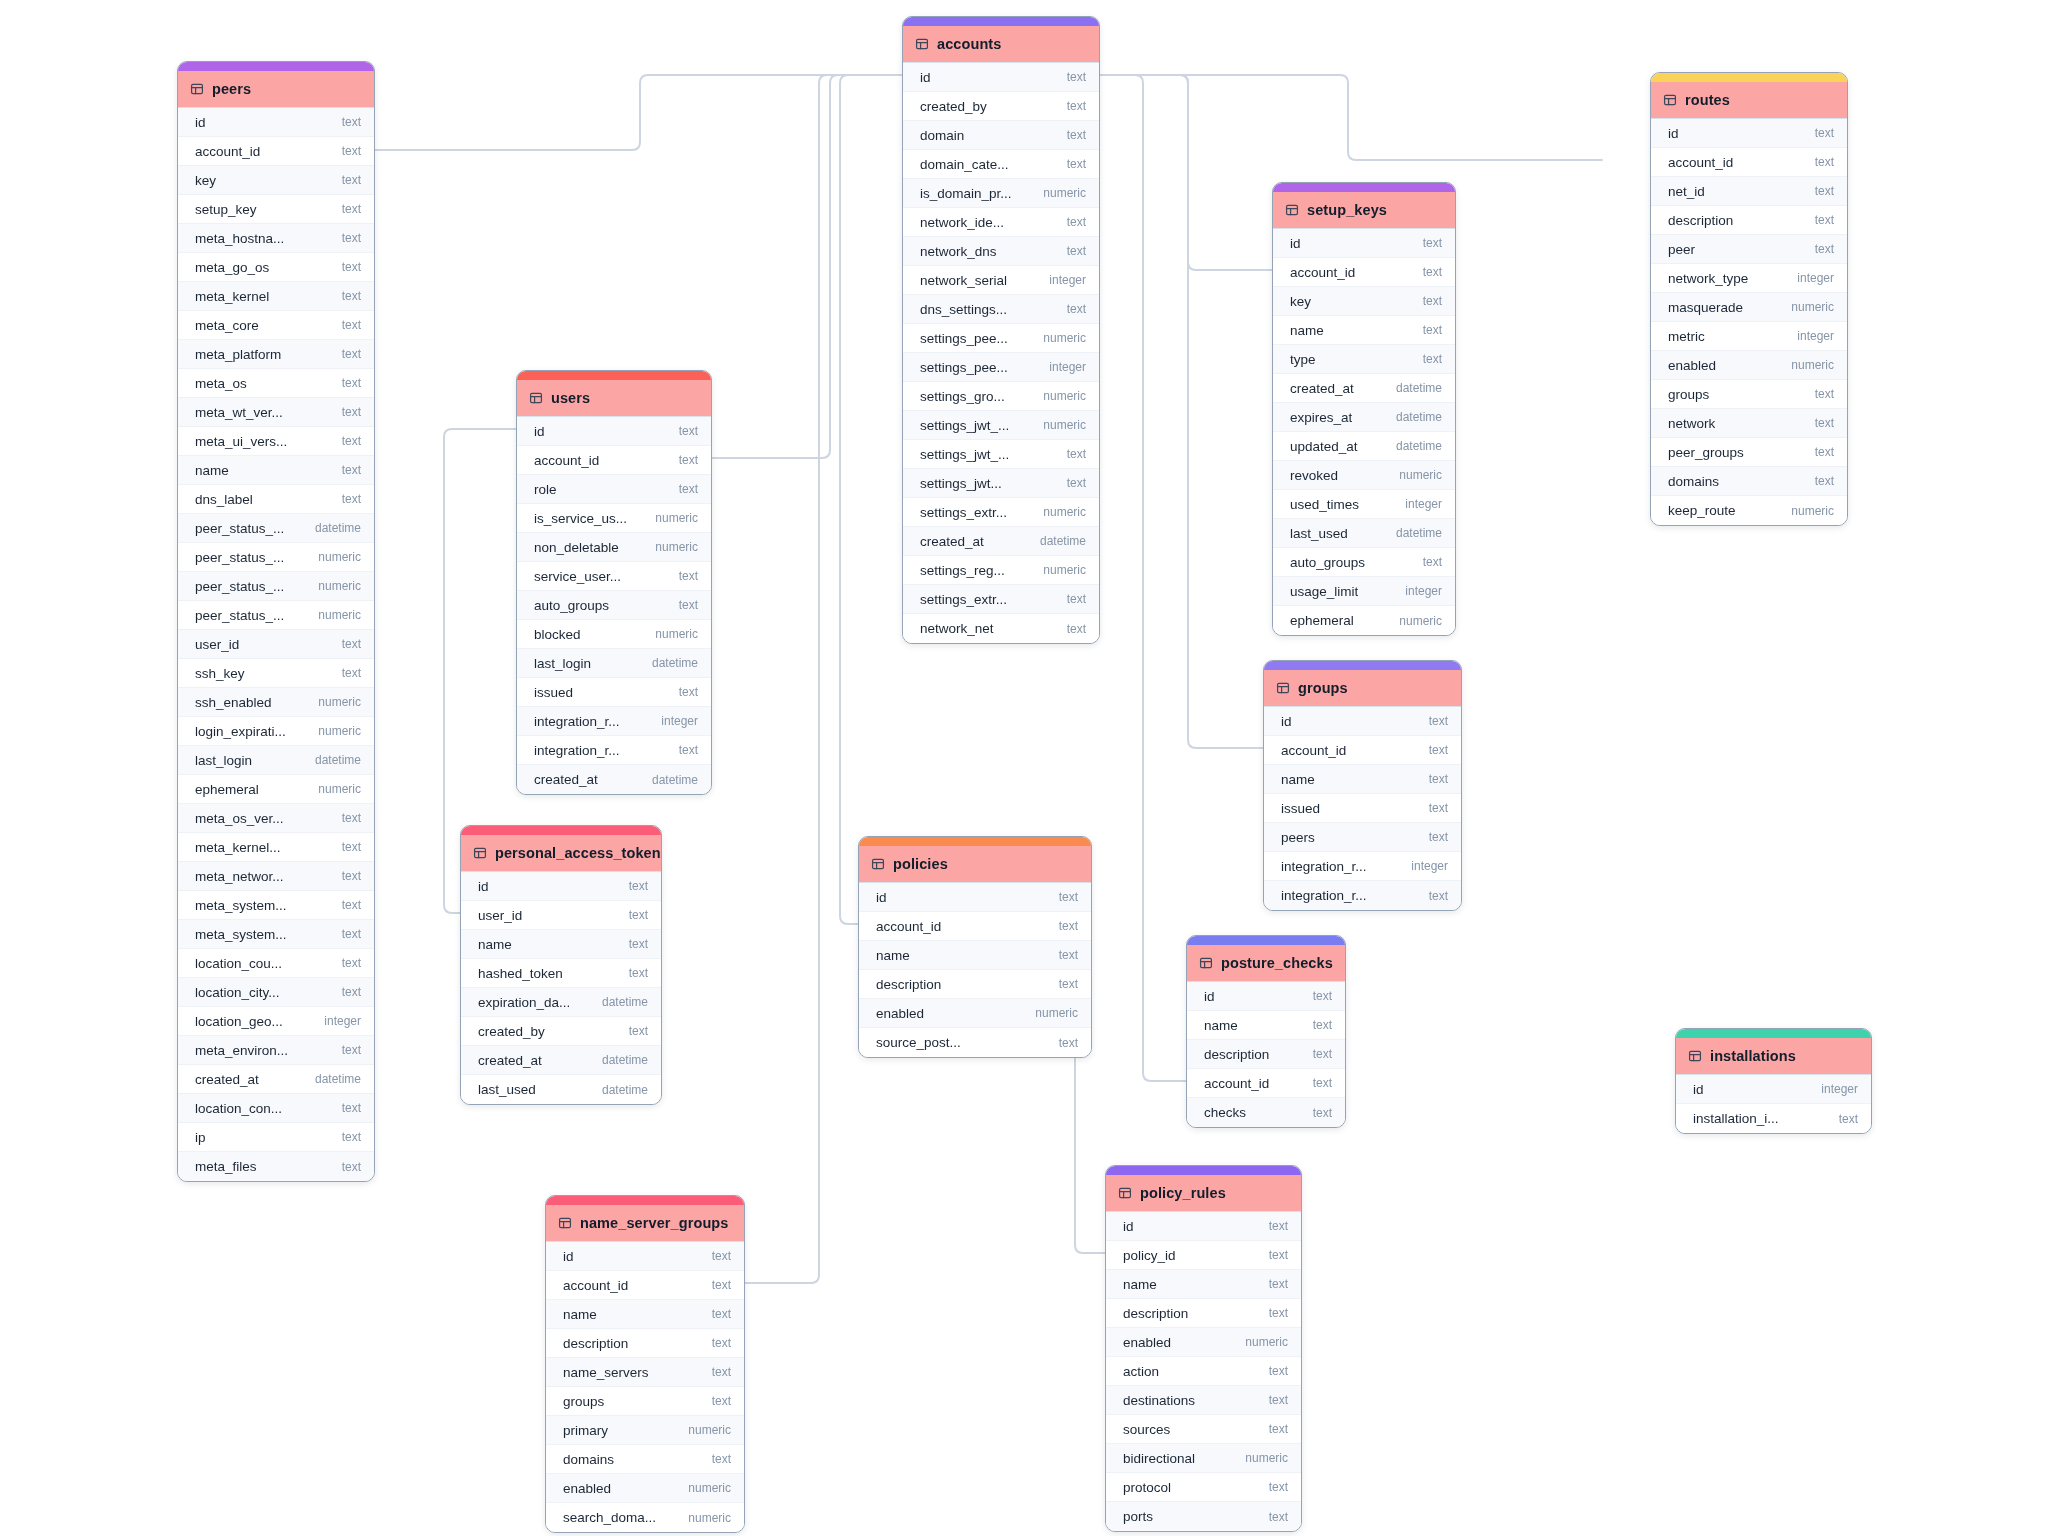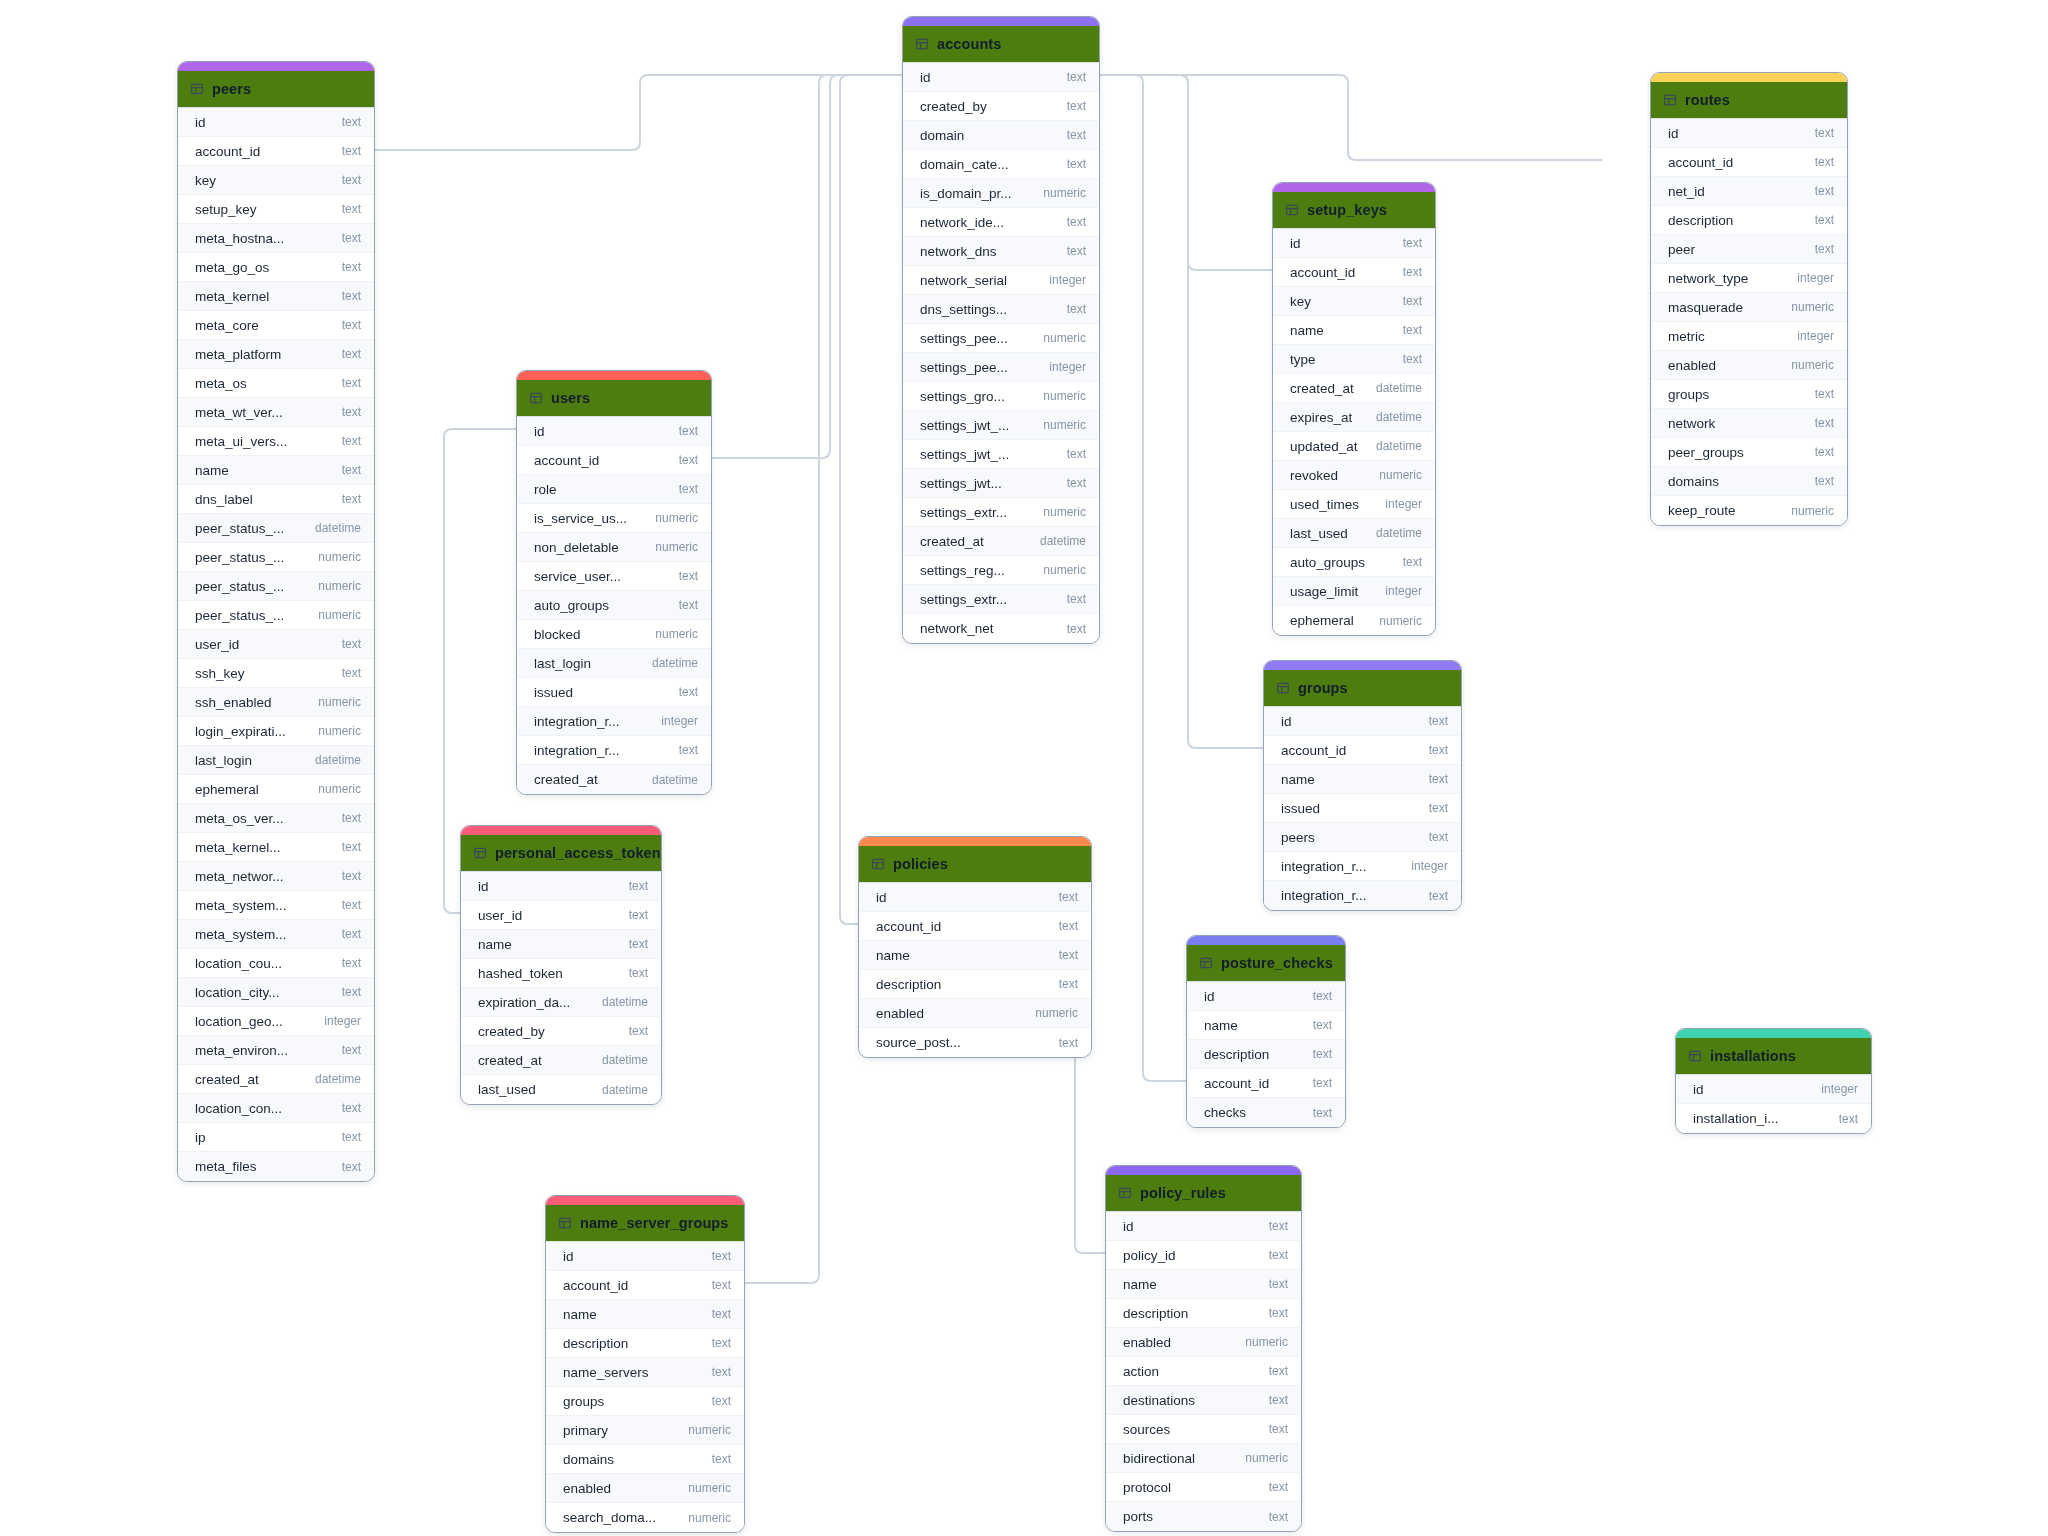--- a/index.html
+++ b/index.html
@@ -12,21 +12,21 @@
   #edges path{fill:none;stroke:#ccd5e0;stroke-width:2;stroke-linecap:round;}
   .table{
     position:absolute;background:#ffffff;
     border:1.5px solid #94a3b6;border-radius:10px;
     box-shadow:0 2px 6px rgba(20,30,50,.10);
     overflow:hidden;box-sizing:border-box;
   }
   .strip{height:9px;}
   .thead{
     height:37px;display:flex;align-items:center;gap:8px;
-    padding:0 12px;background:#4d7c0f;border-bottom:1px solid #d9e1ea;
+    padding:0 12px;background:#fca5a5;border-bottom:1px solid #d9e1ea;
     box-sizing:border-box;
   }
   .tname{font-weight:bold;font-size:14.5px;color:#131e2c;letter-spacing:.1px;}
   .ticon{display:flex;align-items:center;}
   .row{
     height:29px;display:flex;align-items:center;justify-content:space-between;
     padding:0 13px 0 17px;box-sizing:border-box;
     border-bottom:1px solid #eef2f6;background:#ffffff;
   }
   .row.alt{background:#f7f9fc;}
@@ -407,21 +407,21 @@
       </div>
       <div class="row alt">
         <span class="fname">created_at</span>
         <span class="ftype">datetime</span>
       </div>
       <div class="row last">
         <span class="fname">last_used</span>
         <span class="ftype">datetime</span>
       </div>
     </div>
-    <div class="table" style="left: 1272px; top: 182px; width: 164px;">
+    <div class="table" style="left: 1272px; top: 182px; width: 184px;">
       <div class="strip" style="background: rgb(176, 100, 232);"></div>
       <div class="thead">
         <span class="ticon">
           <svg width="14" height="14" viewBox="0 0 16 16" fill="none" stroke="#3c4859" stroke-width="1.4" stroke-linecap="round">
             <rect x="1.8" y="2.6" width="12.4" height="10.8" rx="1.6"></rect>
             <line x1="1.8" y1="6.4" x2="14.2" y2="6.4"></line>
             <line x1="6.4" y1="6.4" x2="6.4" y2="13.4"></line>
           </svg>
         </span>
         <span class="tname">setup_keys</span>

